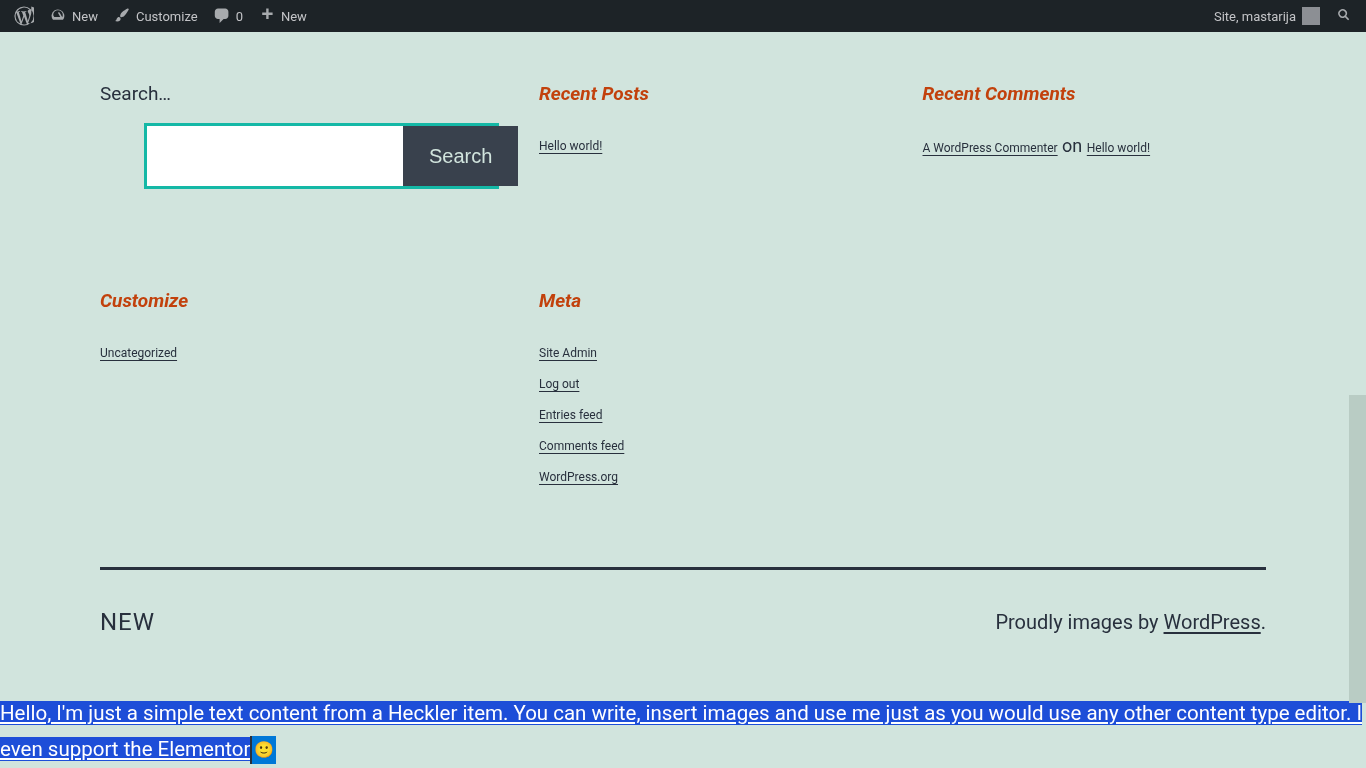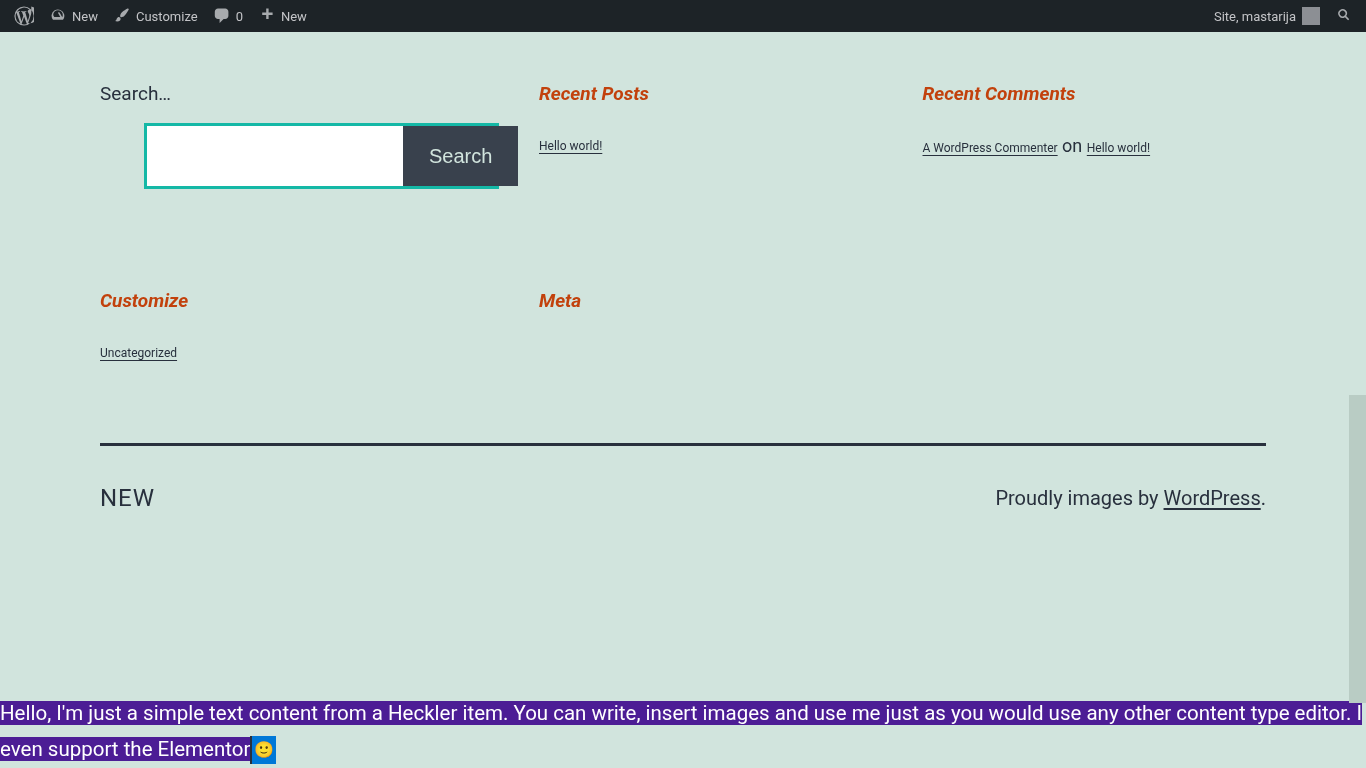--- a/index.html
+++ b/index.html
@@ -134,22 +134,23 @@
   .heckler {
     position: absolute;
     bottom: 0;
     left: 0;
     right: 0;
     font-size: 20.5px;
     color: #28303d;
     line-height: 1.75;
   }
   .hl {
-    background: #4c1d95;
+    background: #1d4ed8;
     color: #fff;
+    text-decoration: underline;
   }
   .cursor-box {
     display: inline-block;
     background: #0078d7;
     color: #fff;
     width: 26px;
     text-align: center;
     border-left: 2px solid #28303d;
     font-size: 16px;
     position: relative;
@@ -246,20 +247,27 @@
       <h2>Customize</h2>
       <ul>
         <li>
           <a>Uncategorized</a>
         </li>
       </ul>
     </div>
 
     <div class="widget">
       <h2>Meta</h2>
+      <ul>
+        <li><a>Site Admin</a></li>
+        <li><a>Log out</a></li>
+        <li><a>Entries feed</a></li>
+        <li><a>Comments feed</a></li>
+        <li><a>WordPress.org</a></li>
+      </ul>
     </div>
 
   </div>
 
   <hr class="footer-sep">
 
   <div class="footer-row">
     <a class="site-name">NEW</a>
     <div class="powered">
       <span>Proudly images by </span><a>WordPress</a><span>.</span>

